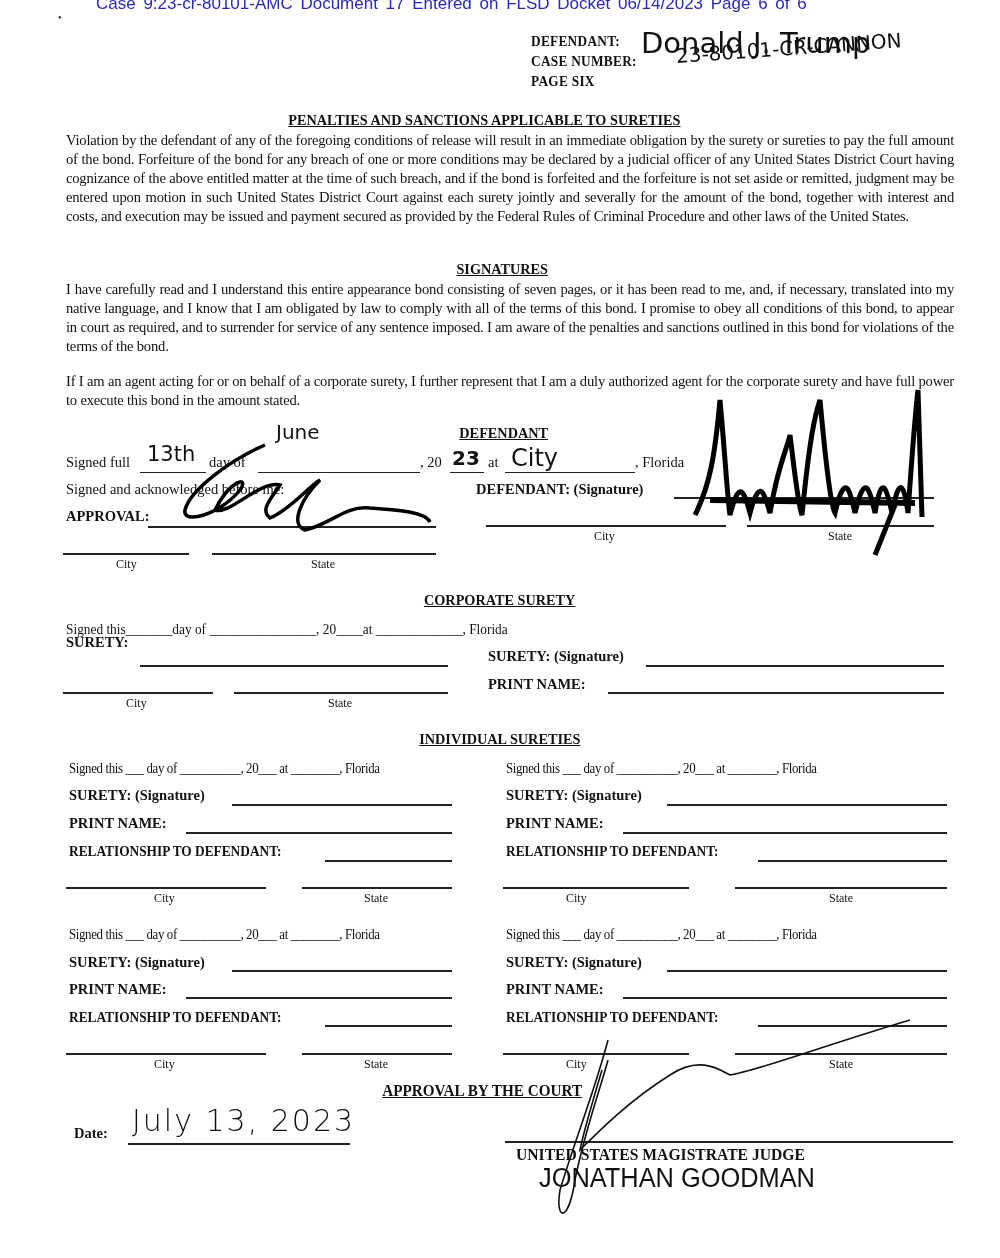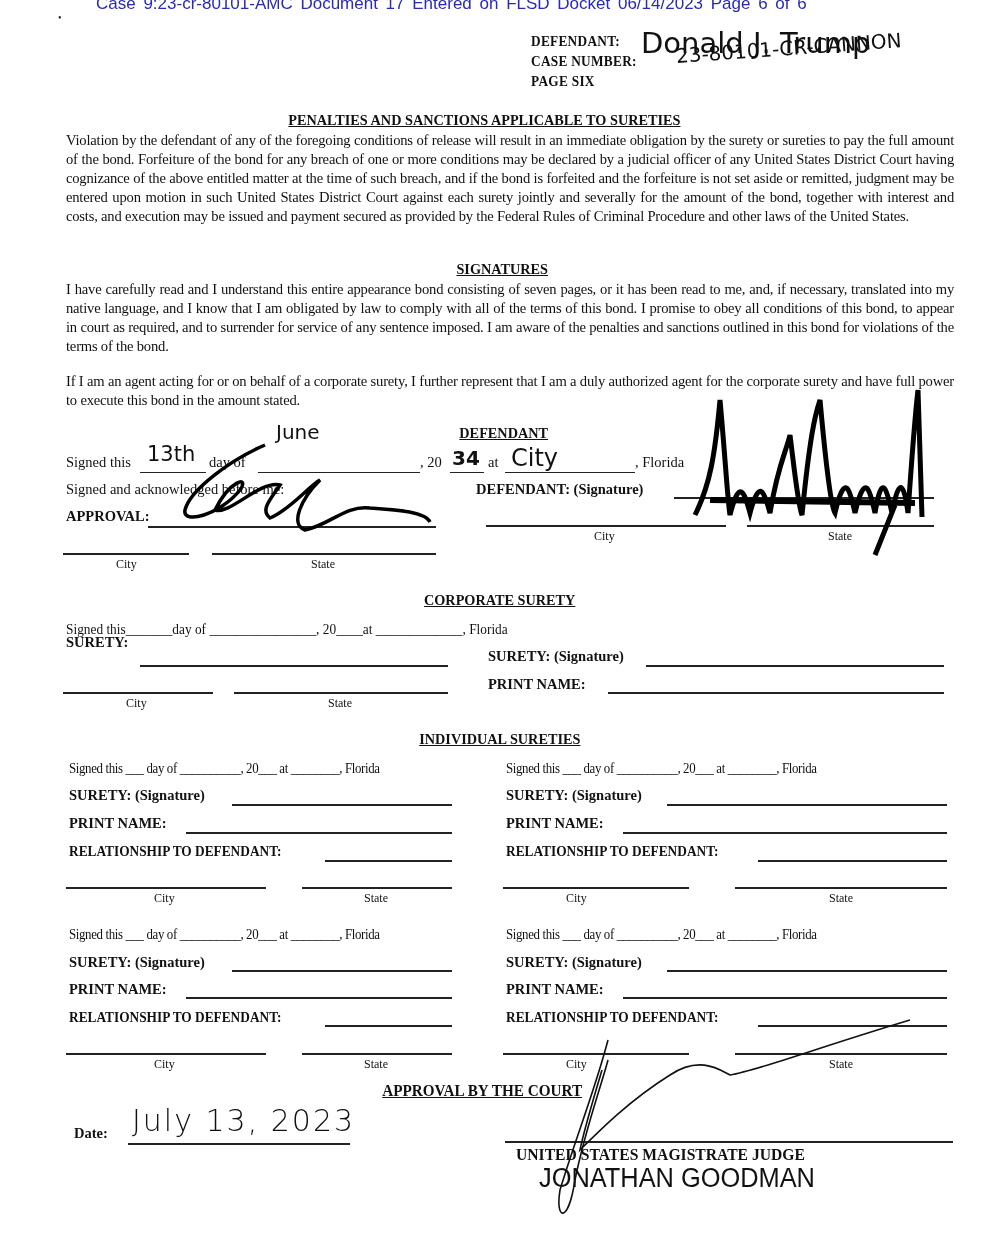--- a/index.html
+++ b/index.html
@@ -31,28 +31,28 @@
 <div class="abs lbl" style="top:74px;left:531px;">PAGE SIX</div>
 
 <div class="abs title" style="top:112px;left:278px;">PENALTIES AND SANCTIONS APPLICABLE TO SURETIES</div>
 <div class="abs para" style="top:131px;left:66px;width:888px;">Violation by the defendant of any of the foregoing conditions of release will result in an immediate obligation by the surety or sureties to pay the full amount of the bond. Forfeiture of the bond for any breach of one or more conditions may be declared by a judicial officer of any United States District Court having cognizance of the above entitled matter at the time of such breach, and if the bond is forfeited and the forfeiture is not set aside or remitted, judgment may be entered upon motion in such United States District Court against each surety jointly and severally for the amount of the bond, together with interest and costs, and execution may be issued and payment secured as provided by the Federal Rules of Criminal Procedure and other laws of the United States.</div>
 
 <div class="abs title" style="top:261px;left:454px;">SIGNATURES</div>
 <div class="abs para" style="top:280px;left:66px;width:888px;">I have carefully read and I understand this entire appearance bond consisting of seven pages, or it has been read to me, and, if necessary, translated into my native language, and I know that I am obligated by law to comply with all of the terms of this bond. I promise to obey all conditions of this bond, to appear in court as required, and to surrender for service of any sentence imposed. I am aware of the penalties and sanctions outlined in this bond for violations of the terms of the bond.</div>
 <div class="abs para" style="top:372px;left:66px;width:888px;">If I am an agent acting for or on behalf of a corporate surety, I further represent that I am a duly authorized agent for the corporate surety and have full power to execute this bond in the amount stated.</div>
 
 <div class="abs title" style="top:425px;left:457px;">DEFENDANT</div>
-<div class="abs t" style="top:454px;left:66px;">Signed this</div>
+<div class="abs t" style="top:454px;left:66px;">Signed full</div>
 <div class="line" style="top:472px;left:140px;width:66px;border-width:1px;"></div>
 <div class="abs hand" style="top:442px;left:147px;font-size:21px;">13th</div>
 <div class="abs t" style="top:454px;left:209px;">day of</div>
 <div class="line" style="top:472px;left:258px;width:162px;border-width:1px;"></div>
 <div class="abs hand" style="top:420px;left:276px;font-size:20px;">June</div>
 <div class="abs t" style="top:454px;left:420px;">, 20</div>
-<div class="abs hand" style="top:446px;left:452px;font-size:20px;font-weight:bold;">34</div>
+<div class="abs hand" style="top:446px;left:452px;font-size:20px;font-weight:bold;">23</div>
 <div class="line" style="top:472px;left:450px;width:34px;border-width:1px;"></div>
 <div class="abs t" style="top:454px;left:488px;">at</div>
 <div class="abs hand" style="top:444px;left:511px;font-size:24px;">City</div>
 <div class="line" style="top:472px;left:505px;width:130px;border-width:1px;"></div>
 <div class="abs t" style="top:454px;left:635px;">, Florida</div>
 
 <div class="abs t" style="top:481px;left:66px;">Signed and acknowledged before me:</div>
 <div class="abs b" style="top:508px;left:66px;">APPROVAL:</div>
 <div class="line" style="top:526px;left:148px;width:288px;"></div>
 <div class="line" style="top:553px;left:63px;width:126px;"></div>

